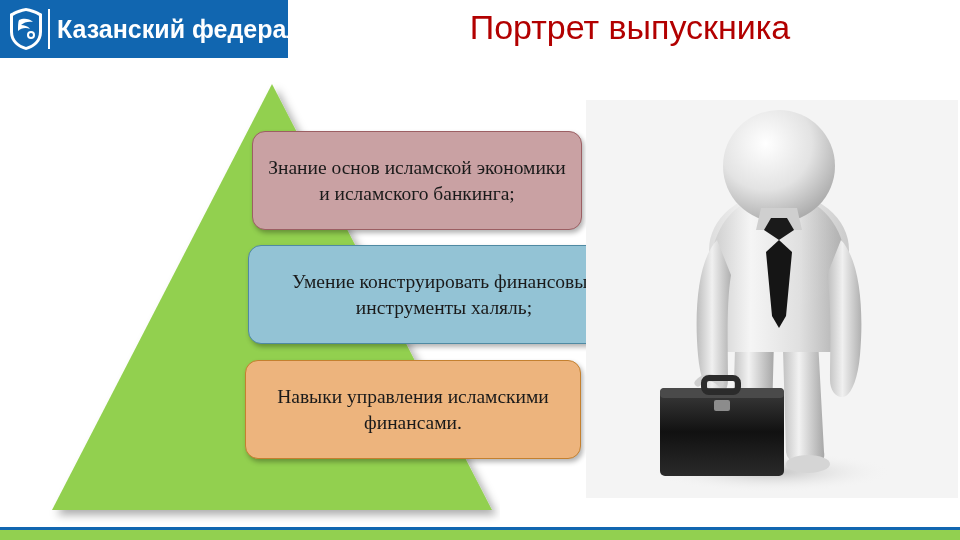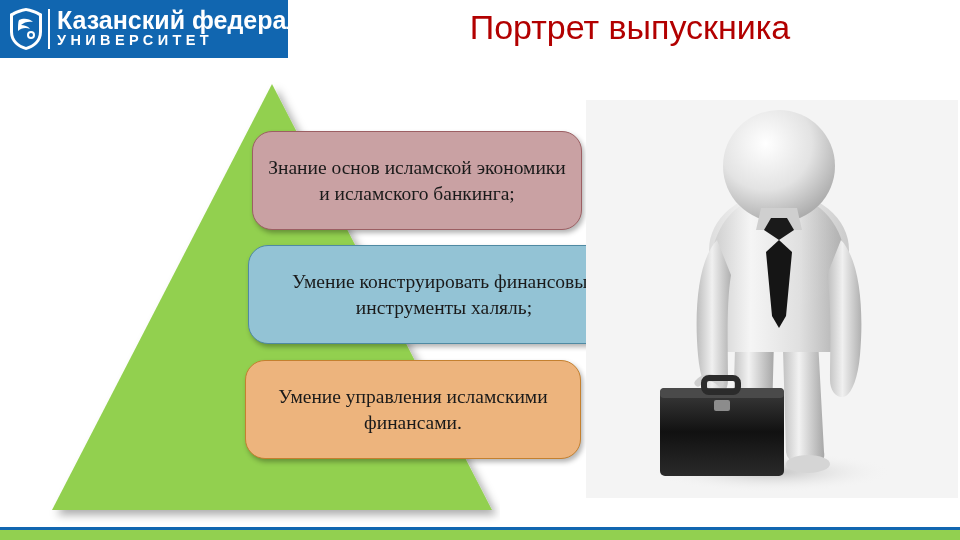--- a/index.html
+++ b/index.html
@@ -109,21 +109,21 @@
     left: 0;
     top: 0;
     width: 100%;
     height: 100%;
   }
 
   
   .callout {
     position: absolute;
     box-sizing: border-box;
-    border-radius: 20px;
+    border-radius: 13px;
     border: 1.6px solid;
     display: flex;
     align-items: center;
     justify-content: center;
     text-align: center;
     font-family: "Liberation Serif", serif;
     font-size: 19.5px;
     line-height: 26px;
     color: #1a1a1a;
     padding: 20px 12px;
@@ -179,40 +179,39 @@
       <path d="M19 2 C30 4 35 8 35 8 L35 26 C35 36 27 42 19 44 C11 42 3 36 3 26 L3 8 C3 8 8 4 19 2 Z" fill="#ffffff"></path>
       <path d="M19 5 C29 7 32 10 32 10 L32 26 C32 34 26 39 19 41 C12 39 6 34 6 26 L6 10 C6 10 9 7 19 5 Z" fill="#1166b0"></path>
       <path d="M12 14 C16 12 22 12 26 16 C22 15 17 16 14 19 C17 19 21 20 23 23 C19 21 14 22 11 25 C11 20 11 16 12 14 Z" fill="#ffffff"></path>
       <circle cx="24" cy="29" r="4" fill="#ffffff"></circle>
       <circle cx="24" cy="29" r="2" fill="#1166b0"></circle>
     </svg>
   </div>
   <div id="logo-divider"></div>
   <div id="logo-text">
     <div id="logo-line1">Казанский федеральный</div>
-    <div id="logo-line2">УНИВЕРСИТЕТ</div>
   </div>
 </div>
 
 <div id="page-title">Портрет выпускника</div>
 
 <div id="pyramid-wrap">
   <svg id="pyramid-shape" viewBox="0 0 460 445">
     <defs>
       <filter id="pyrShadow" x="-20%" y="-20%" width="150%" height="150%">
         <feDropShadow dx="5" dy="5" stdDeviation="4" flood-color="#000000" flood-opacity="0.32"></feDropShadow>
       </filter>
     </defs>
     <polygon points="232,4 452,430 12,430" fill="#92d050" filter="url(#pyrShadow)"></polygon>
   </svg>
 </div>
 
 <div class="callout" id="callout-1">Знание основ исламской экономики и исламского банкинга;</div>
 <div class="callout" id="callout-2">Умение конструировать финансовые инструменты халяль;</div>
-<div class="callout" id="callout-3">Умение управления исламскими финансами.</div>
+<div class="callout" id="callout-3">Навыки управления исламскими финансами.</div>
 
 <div id="figure-panel">
   <svg id="figure-svg" width="372" height="398" viewBox="0 0 372 398">
     <defs>
       <radialGradient id="headGrad" cx="38%" cy="30%" r="75%">
         <stop offset="0%" stop-color="#ffffff"></stop>
         <stop offset="55%" stop-color="#e3e3e3"></stop>
         <stop offset="100%" stop-color="#a8a8a8"></stop>
       </radialGradient>
       <linearGradient id="bodyGrad" x1="0" y1="0" x2="1" y2="0">

